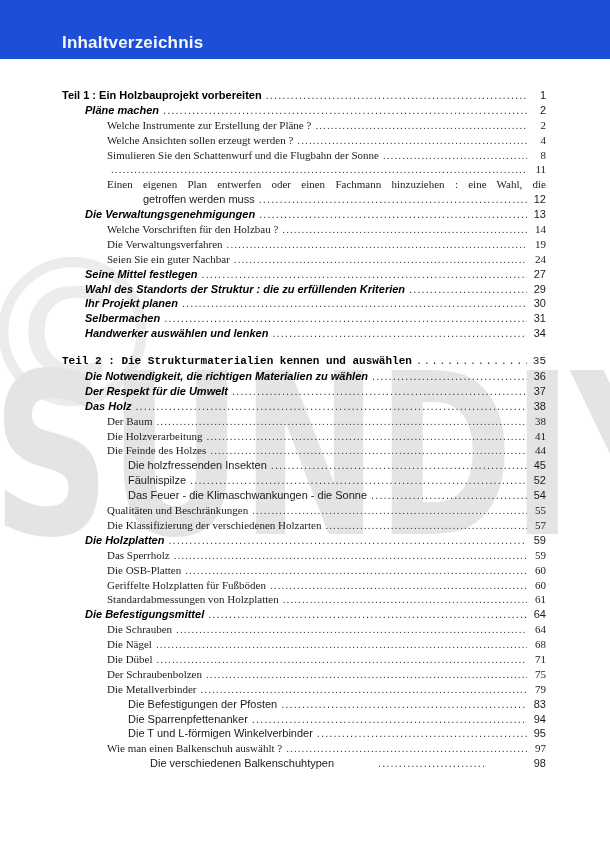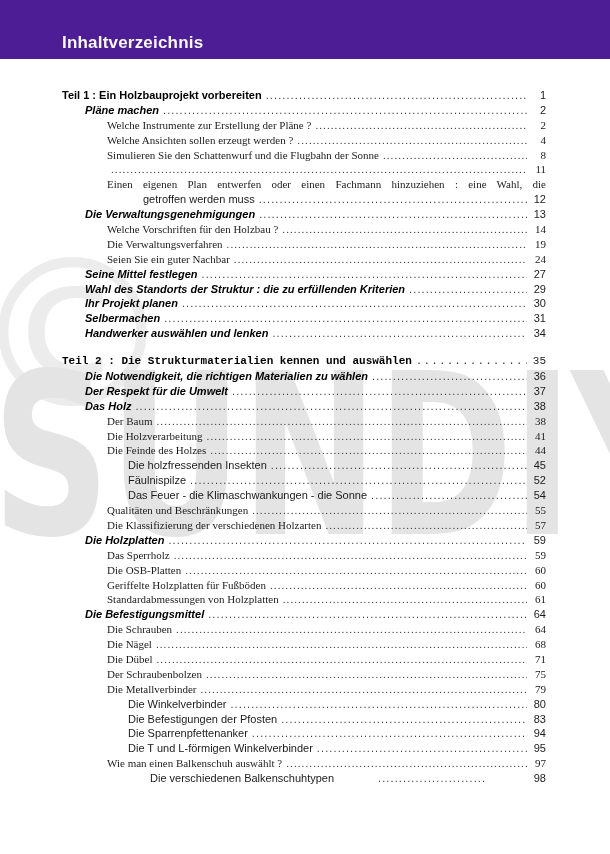--- a/index.html
+++ b/index.html
@@ -8,21 +8,21 @@
     background: #ffffff;
     font-family: "Liberation Sans", "DejaVu Sans", sans-serif;
     position: relative;
     overflow: hidden;
   }
 
   
   .header-bar {
     position: absolute; top: 0; left: 0;
     width: 610px; height: 59px;
-    background: #4c1d95;
+    background: #1d4ed8;
     z-index: 3;
   }
   .header-title {
     position: absolute; left: 62px; top: 33px;
     color: #f7f7f7;
     font-size: 17px; font-weight: bold;
     letter-spacing: 0.2px;
   }
 
   
@@ -301,25 +301,20 @@
         <span class="label">Der Schraubenbolzen</span>
         <span class="leader"></span>
         <span class="page">75</span>
       </div>
       <div class="row level-2">
         <span class="label">Die Metallverbinder</span>
         <span class="leader"></span>
         <span class="page">79</span>
       </div>
       <div class="row level-3">
-        <span class="label">Die Winkelverbinder</span>
-        <span class="leader"></span>
-        <span class="page">80</span>
-      </div>
-      <div class="row level-3">
         <span class="label">Die Befestigungen der Pfosten</span>
         <span class="leader"></span>
         <span class="page">83</span>
       </div>
       <div class="row level-3">
         <span class="label">Die Sparrenpfettenanker</span>
         <span class="leader"></span>
         <span class="page">94</span>
       </div>
       <div class="row level-3">

